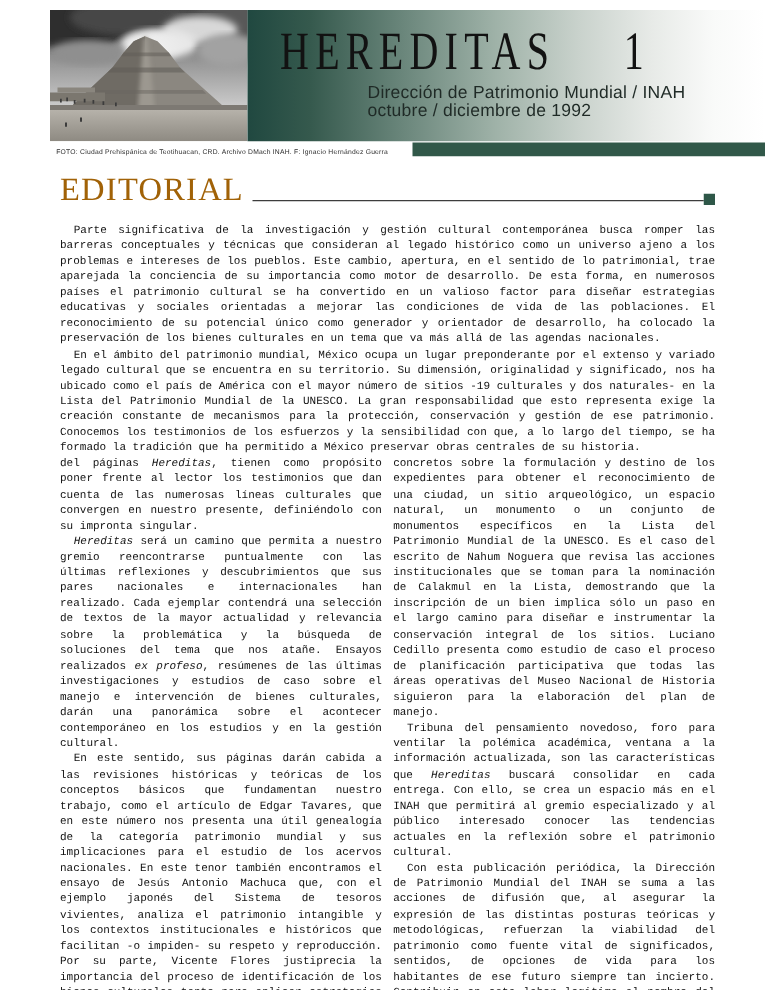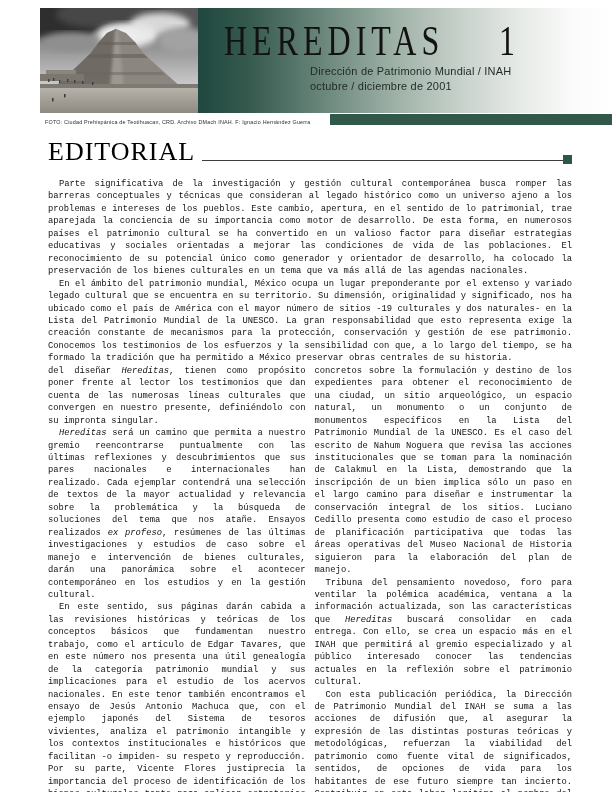--- a/index.html
+++ b/index.html
@@ -10,33 +10,33 @@
   .photo{position:absolute;left:40px;top:8px;width:158px;height:105px;}
   .photo svg{display:block;width:100%;height:100%;}
   .band{position:absolute;left:198px;top:8px;width:414px;height:105px;
         background:linear-gradient(90deg,#204840 0%,#35594d 12%,#6a867b 30%,
                    #9fb2a8 48%,#c9d2cc 64%,#e7eae7 78%,#f9faf9 90%,#ffffff 100%);}
   .band .title{position:absolute;left:26px;top:8px;margin:0;font-weight:normal;
         font-size:32px;letter-spacing:5px;color:#121212;line-height:normal;
         transform:scaleY(1.35);transform-origin:left top;white-space:nowrap;}
   .band .issue{position:absolute;left:301px;top:8px;font-size:32px;color:#121212;
         transform:scaleY(1.35);transform-origin:left top;line-height:normal;}
-  .band .sub{position:absolute;left:112px;font-family:"Liberation Sans",sans-serif;
-        font-size:11px;color:#1f2a26;letter-spacing:.2px;}
+  .band .sub{position:absolute;left:96px;font-family:"Liberation Sans",sans-serif;
+        font-size:14px;color:#1f2a26;letter-spacing:.2px;}
   .band .sub1{top:57px;} .band .sub2{top:72px;}
   .strip{position:absolute;left:330px;top:114px;width:282px;height:11px;background:#315849;}
   .credit{position:absolute;left:45px;top:119px;width:280px;
         font-family:"Liberation Sans",sans-serif;font-size:5.4px;color:#2e2e2e;
         letter-spacing:.2px;white-space:nowrap;}
 
   
   .editorial{position:absolute;left:48px;top:139px;width:524px;}
   .headrow{display:flex;align-items:flex-end;margin-bottom:13px;}
   .headrow h2{margin:0 7px 0 0;font-weight:normal;font-size:26px;line-height:26px;
-        letter-spacing:1px;color:#000000;white-space:nowrap;}
+        letter-spacing:1px;color:#a16207;white-space:nowrap;}
   .headrow .rule{flex:1;border-bottom:1.3px solid #3d3d3d;margin-bottom:4px;}
   .sq{width:9px;height:9px;background:#2e5748;flex:0 0 auto;}
   .headrow .sq{margin-bottom:1px;}
 
   .body-text{font-size:8.8px;line-height:12.45px;text-align:justify;color:#121212;
         hyphens:auto;font-family:Liberation Mono, monospace;}
   .body-text p{margin:0;text-indent:11px;}
   .body-text p.cont{text-indent:0;}
   .body-text p.fill{text-align-last:justify;}
   .cols{column-count:2;column-gap:9px;}
@@ -105,39 +105,39 @@
           <rect x="24" y="86" width="1.6" height="3.4"></rect>
         <rect x="12" y="90" width="1.6" height="3.4"></rect>
       </g>
     </svg>
   </div>
 
   <div class="band">
     <h1 class="title">HEREDITAS</h1>
     <div class="issue">1</div>
     <div class="sub sub1">Dirección de Patrimonio Mundial / INAH</div>
-    <div class="sub sub2">octubre / diciembre de 2001</div>
+    <div class="sub sub2">octubre / diciembre de 1992</div>
   </div>
 
   <div class="strip"></div>
   <div class="credit">FOTO: Ciudad Prehispánica de Teotihuacan, CRD. Archivo DMach INAH. F: Ignacio Hernández Guerra</div>
 
   <div class="editorial">
     <div class="headrow">
       <h2>EDITORIAL</h2>
       <div class="rule"></div>
       <div class="sq"></div>
     </div>
 
     <div class="intro body-text" id="intro">
         <p><span>Parte significativa de la investigación y gestión cultural contemporánea busca romper las barreras conceptuales y técnicas que consideran al legado histórico como un universo ajeno a los problemas e intereses de los pueblos. Este cambio, apertura, en el sentido de lo patrimonial, trae aparejada la conciencia de su importancia como motor de desarrollo. De esta forma, en numerosos países el patrimonio cultural se ha convertido en un valioso factor para diseñar estrategias educativas y sociales orientadas a mejorar las condiciones de vida de las poblaciones. El reconocimiento de su potencial único como generador y orientador de desarrollo, ha colocado la preservación de los bienes culturales en un tema que va más allá de las agendas nacionales.</span></p>
         <p><span>En el ámbito del patrimonio mundial, México ocupa un lugar preponderante por el extenso y variado legado cultural que se encuentra en su territorio. Su dimensión, originalidad y significado, nos ha ubicado como el país de América con el mayor número de sitios -19 culturales y dos naturales- en la Lista del Patrimonio Mundial de la UNESCO. La gran responsabilidad que esto representa exige la creación constante de mecanismos para la protección, conservación y gestión de ese patrimonio. Conocemos los testimonios de los esfuerzos y la sensibilidad con que, a lo largo del tiempo, se ha formado la tradición que ha permitido a México preservar obras centrales de su historia.</span></p>
       </div>
     <div class="cols body-text" id="cols">
-        <p class="cont"><span>del diseñar </span><i>Hereditas</i><span>, tienen como propósito poner frente al lector los testimonios que dan cuenta de las numerosas líneas culturales que convergen en nuestro presente, definiéndolo con su impronta singular.</span></p>
+        <p class="cont"><span>del páginas </span><i>Hereditas</i><span>, tienen como propósito poner frente al lector los testimonios que dan cuenta de las numerosas líneas culturales que convergen en nuestro presente, definiéndolo con su impronta singular.</span></p>
         <p><span></span><i>Hereditas</i><span> será un camino que permita a nuestro gremio reencontrarse puntualmente con las últimas reflexiones y descubrimientos que sus pares nacionales e internacionales han realizado. Cada ejemplar contendrá una selección de textos de la mayor actualidad y relevancia sobre la problemática y la búsqueda de soluciones del tema que nos atañe. Ensayos realizados </span><i>ex profeso</i><span>, resúmenes de las últimas investigaciones y estudios de caso sobre el manejo e intervención de bienes culturales, darán una panorámica sobre el acontecer contemporáneo en los estudios y en la gestión cultural.</span></p>
         <p><span>En este sentido, sus páginas darán cabida a las revisiones históricas y teóricas de los conceptos básicos que fundamentan nuestro trabajo, como el artículo de Edgar Tavares, que en este número nos presenta una útil genealogía de la categoría patrimonio mundial y sus implicaciones para el estudio de los acervos nacionales. En este tenor también encontramos el ensayo de Jesús Antonio Machuca que, con el ejemplo japonés del Sistema de tesoros vivientes, analiza el patrimonio intangible y los contextos institucionales e históricos que facilitan -o impiden- su respeto y reproducción. Por su parte, Vicente Flores justiprecia la importancia del proceso de identificación de los bienes culturales tanto para aplicar estrategias de preservación como para el diseño de políticas para su uso social. También encontramos ejemplos concretos sobre la formulación y destino de los expedientes para obtener el reconocimiento de una ciudad, un sitio arqueológico, un espacio natural, un monumento o un conjunto de monumentos específicos en la Lista del Patrimonio Mundial de la UNESCO. Es el caso del escrito de Nahum Noguera que revisa las acciones institucionales que se toman para la nominación de Calakmul en la Lista, demostrando que la inscripción de un bien implica sólo un paso en el largo camino para diseñar e instrumentar la conservación integral de los sitios. Luciano Cedillo presenta como estudio de caso el proceso de planificación participativa que todas las áreas operativas del Museo Nacional de Historia siguieron para la elaboración del plan de manejo.</span></p>
         <p><span>Tribuna del pensamiento novedoso, foro para ventilar la polémica académica, ventana a la información actualizada, son las características que </span><i>Hereditas</i><span> buscará consolidar en cada entrega. Con ello, se crea un espacio más en el INAH que permitirá al gremio especializado y al público interesado conocer las tendencias actuales en la reflexión sobre el patrimonio cultural.</span></p>
         <p><span>Con esta publicación periódica, la Dirección de Patrimonio Mundial del INAH se suma a las acciones de difusión que, al asegurar la expresión de las distintas posturas teóricas y metodológicas, refuerzan la viabilidad del patrimonio como fuente vital de significados, sentidos, de opciones de vida para los habitantes de ese futuro siempre tan incierto. Contribuir en esta labor legitima al nombre del boletín que el lector tiene en sus manos, </span><i>Hereditas</i><span>.</span></p>
       </div>
 
     <div class="sigrow">
       <div class="sq"></div>
       <div class="line"></div>
       <div class="sig">Sergio Raúl Arroyo García</div>

